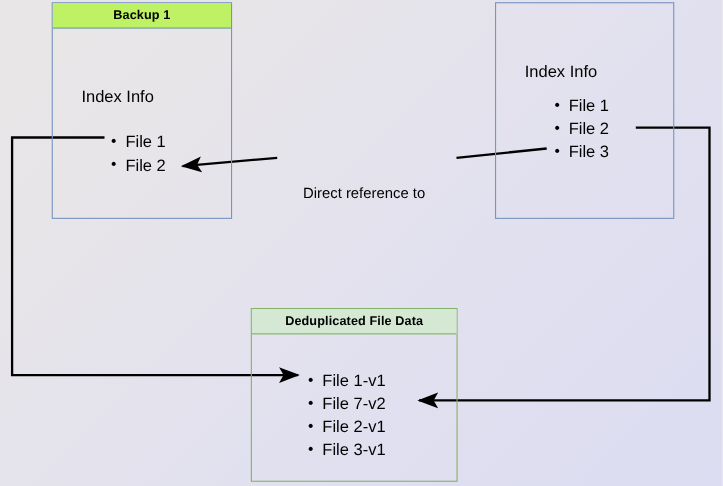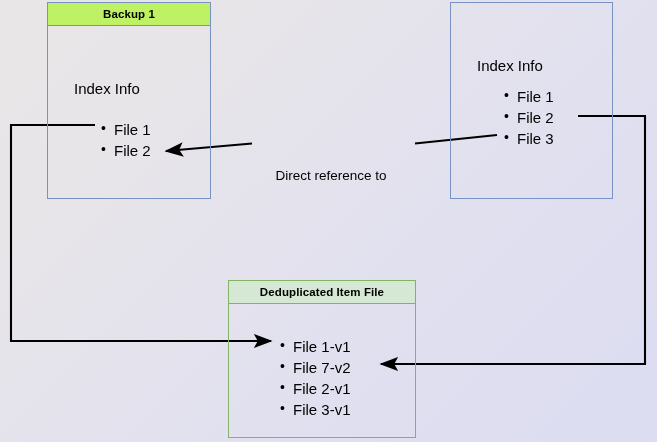--- a/index.html
+++ b/index.html
@@ -141,21 +141,21 @@
     <ul class="file-list">
       <li>File 1</li>
       <li>File 2</li>
       <li>File 3</li>
     </ul>
   </div>
 </div>
 
 <div class="node-box" id="dedup">
   <div class="node-header">
-    <span>Deduplicated Item File</span>
+    <span>Deduplicated File Data</span>
   </div>
   <div class="node-body">
     <ul class="file-list">
       <li>File 1-v1</li>
       <li>File 7-v2</li>
       <li>File 2-v1</li>
       <li>File 3-v1</li>
     </ul>
   </div>
 </div>

